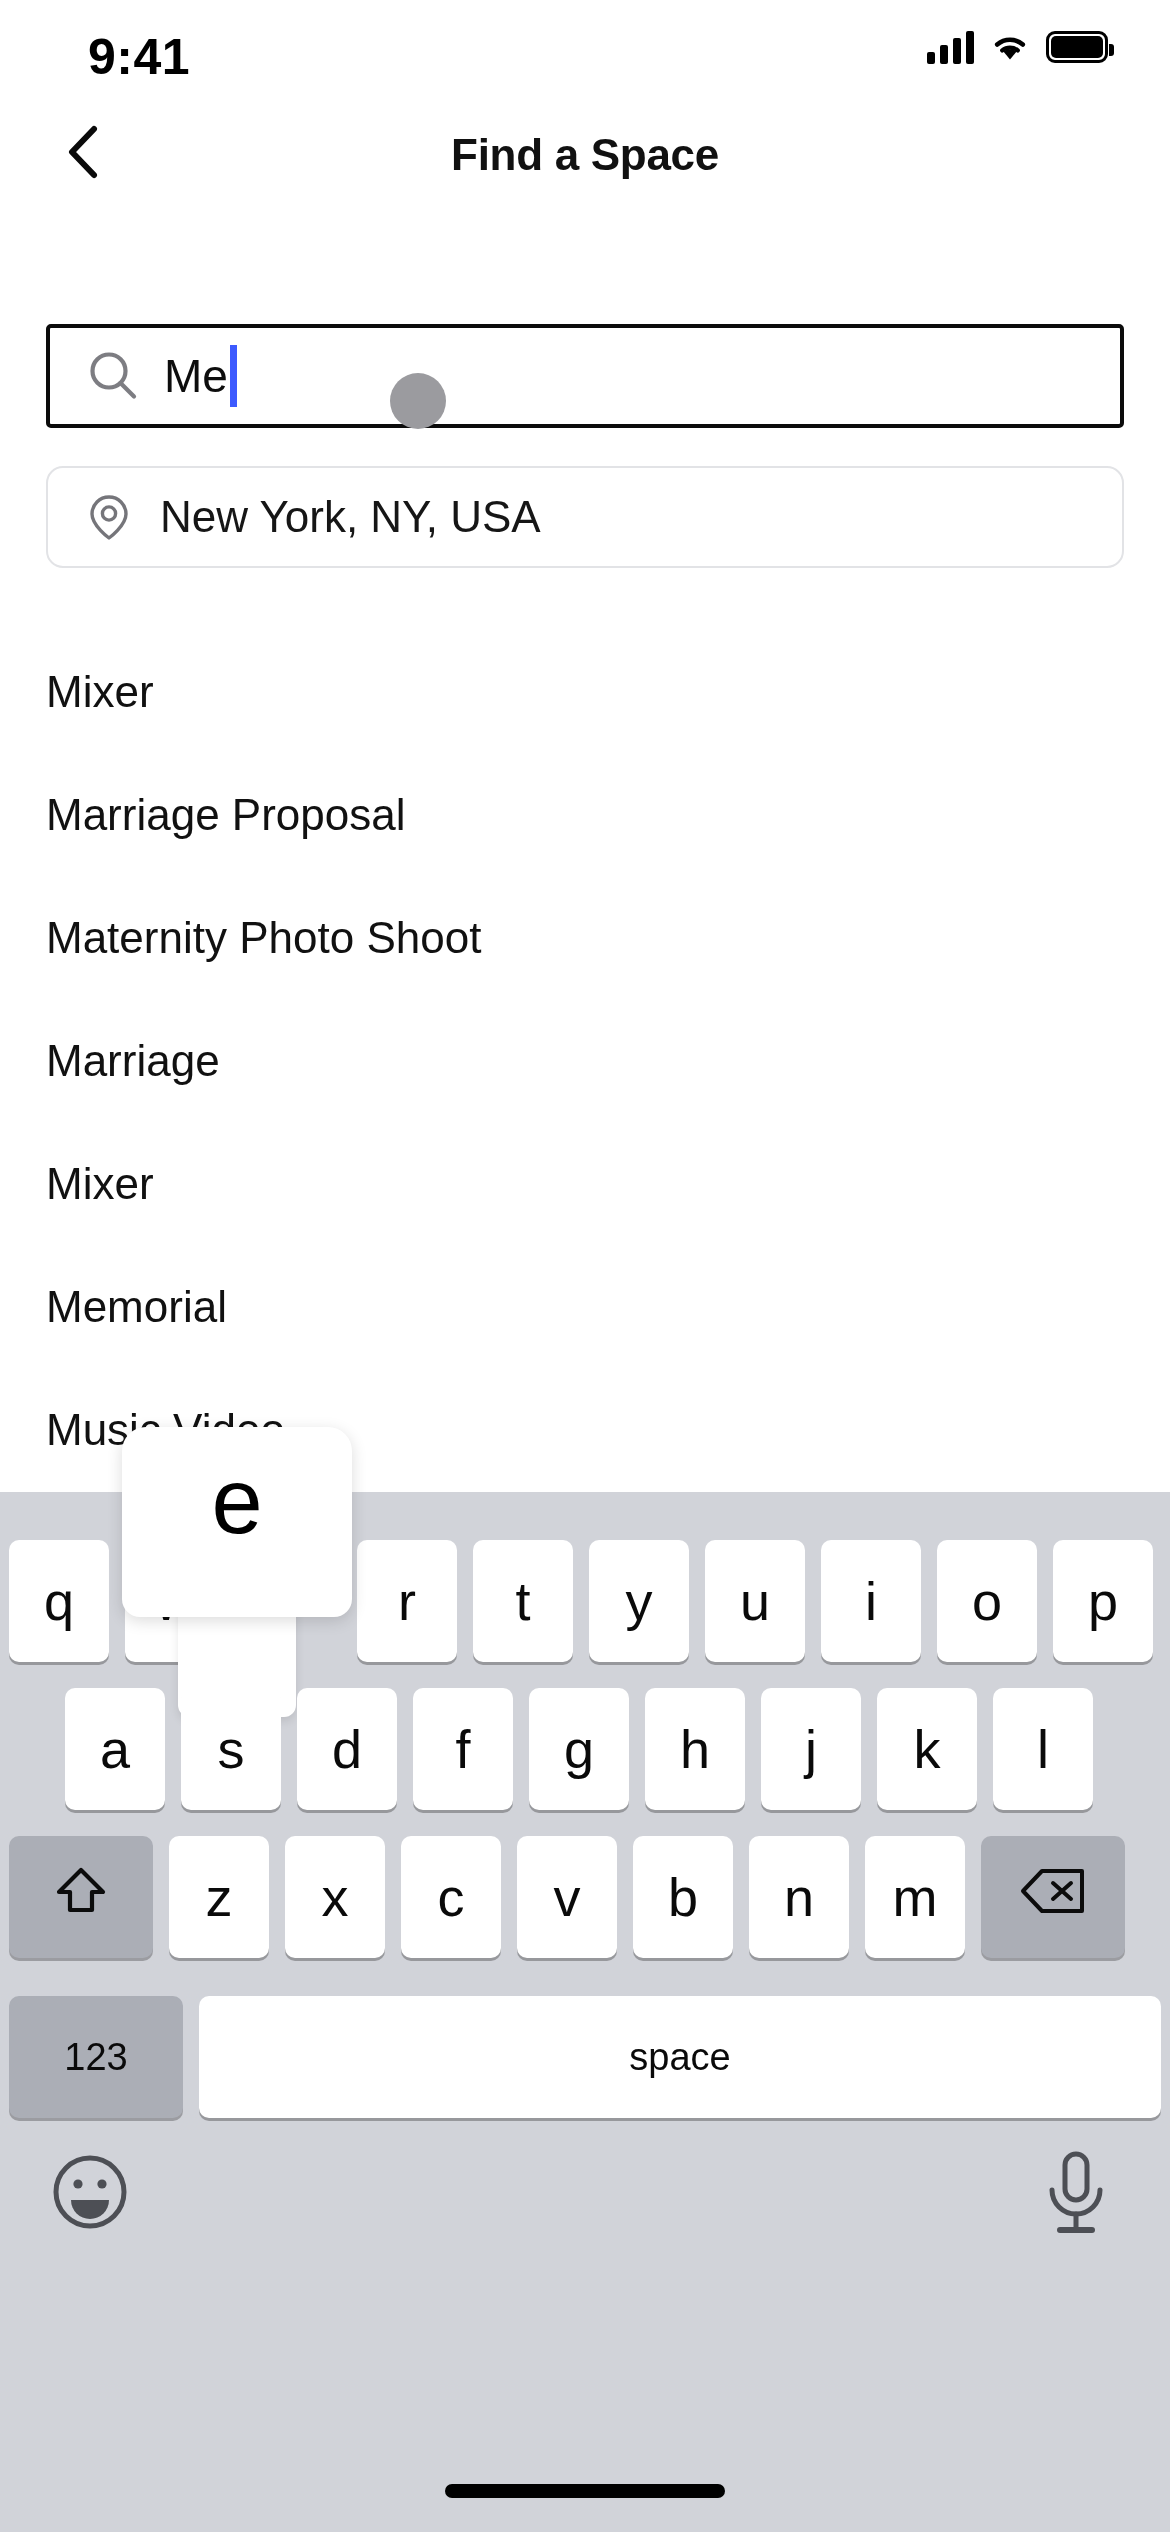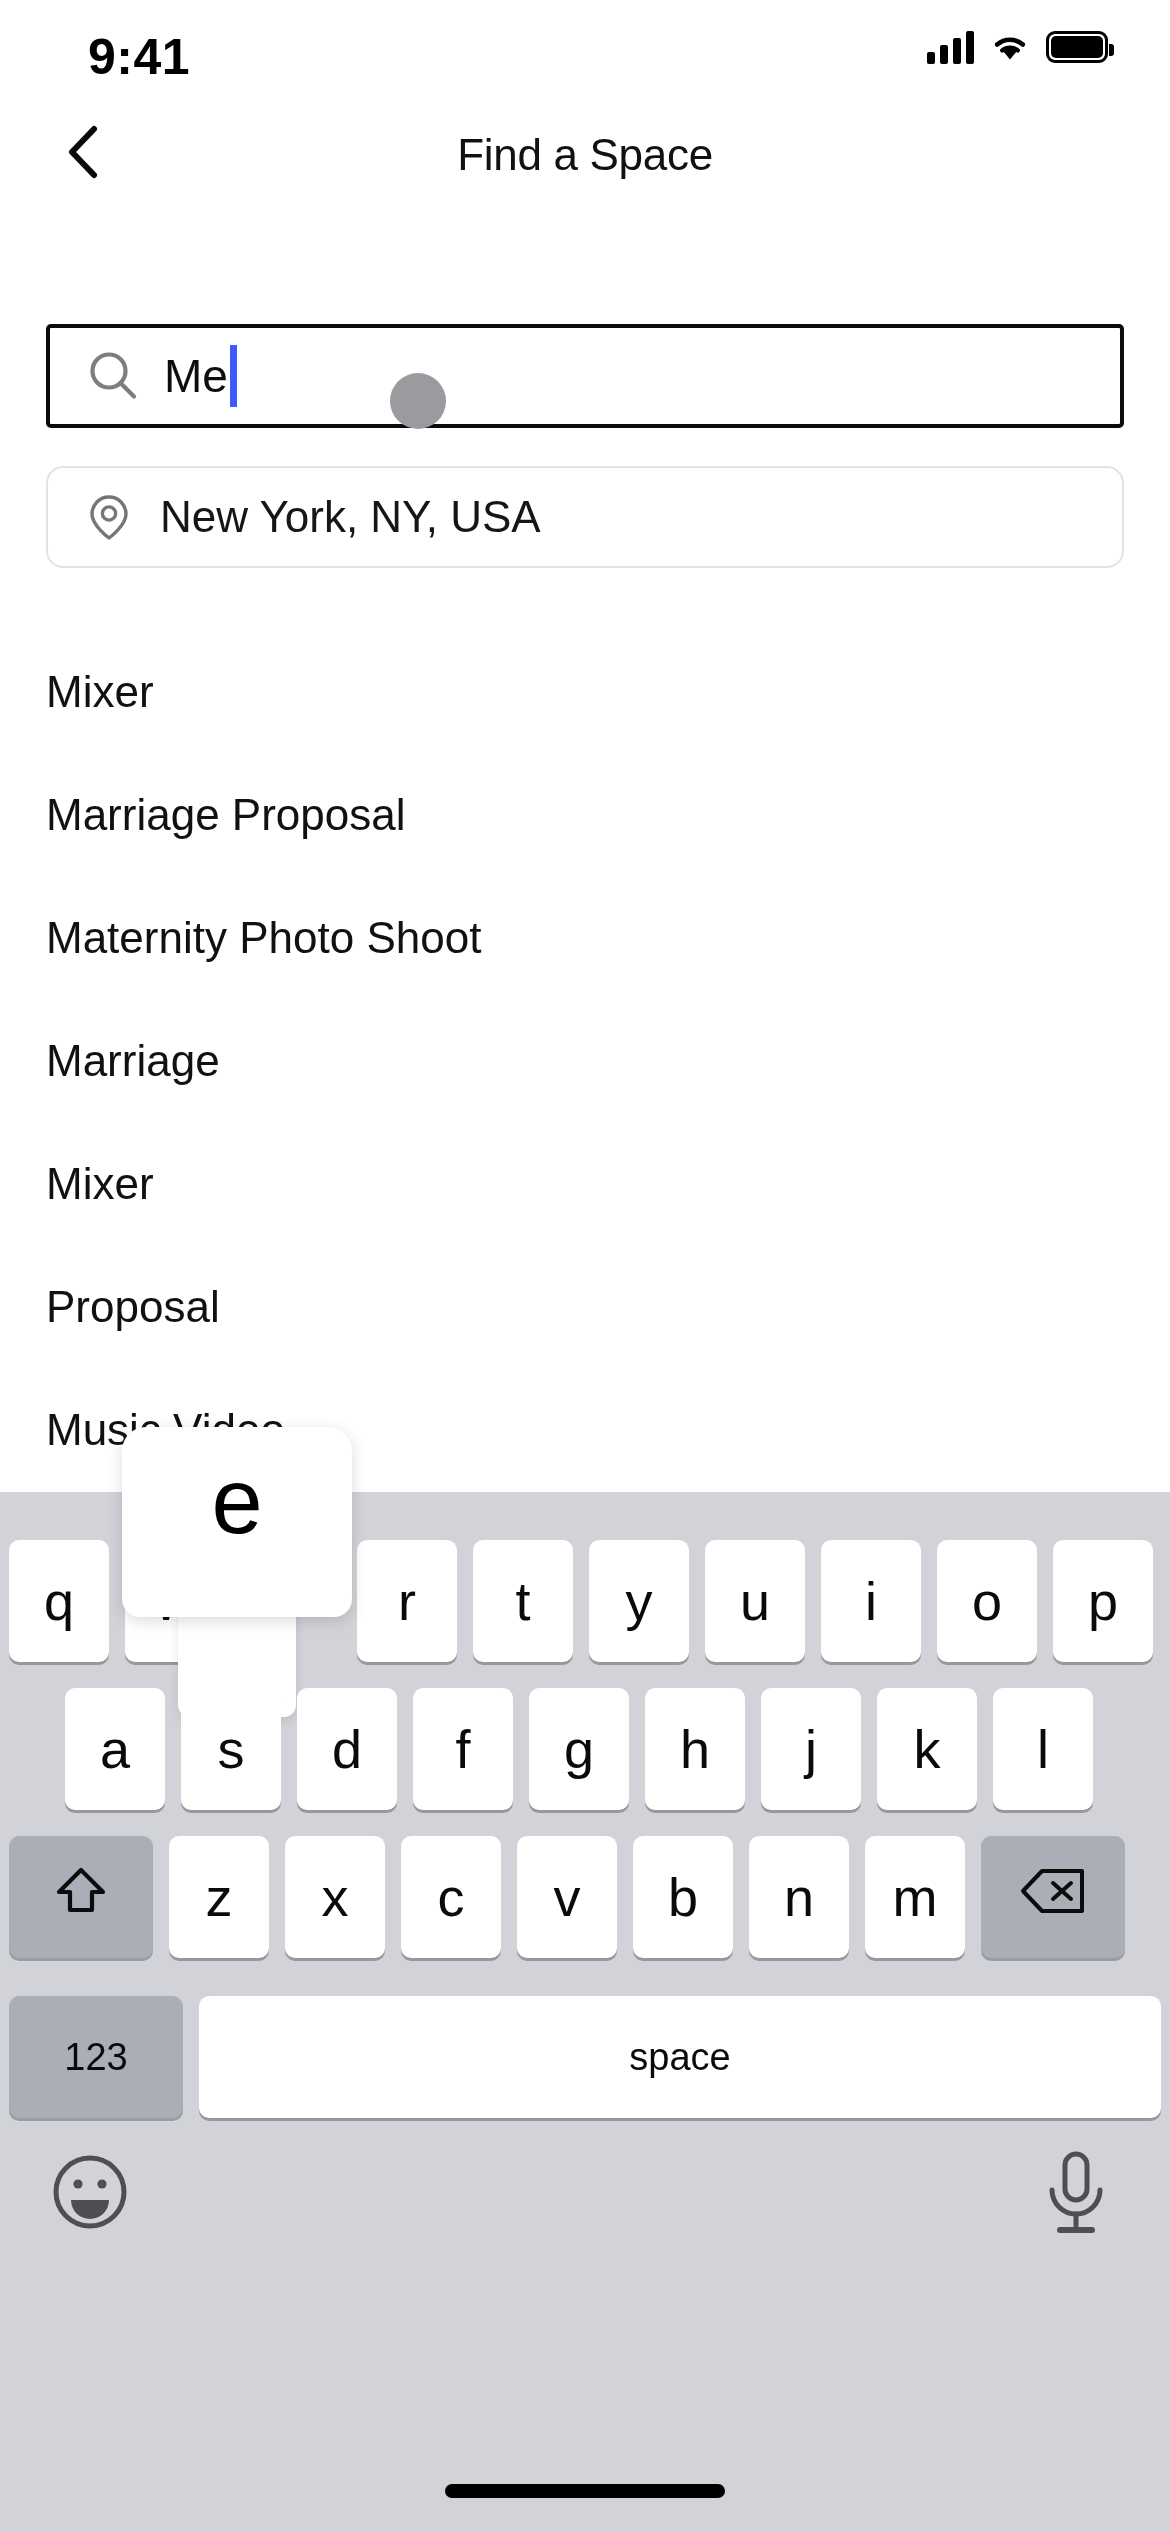--- a/index.html
+++ b/index.html
@@ -55,21 +55,21 @@
   }
   #back-button {
     position:absolute; left:48px; top:14px;
     width:72px; height:72px;
     display:flex; align-items:center; justify-content:center;
     cursor:pointer;
   }
   #nav-title {
     position:absolute; left:0; top:26px; width:1170px;
     text-align:center;
-    font-size:44px; font-weight:normal; color:#111;
+    font-size:44px; font-weight:bold; color:#111;
     letter-spacing:-0.3px;
   }
 
   
   #search-field {
     position:absolute; left:46px; top:324px;
     width:1078px; height:104px;
     border:4px solid #0b0b0b; border-radius:5px;
     background:#fff;
     display:flex; align-items:center;
@@ -274,21 +274,21 @@
     <div class="suggestion-item">
         <span>Maternity Photo Shoot</span>
       </div>
     <div class="suggestion-item">
         <span>Marriage</span>
       </div>
     <div class="suggestion-item">
         <span>Mixer</span>
       </div>
     <div class="suggestion-item">
-        <span>Proposal</span>
+        <span>Memorial</span>
       </div>
     <div class="suggestion-item">
         <span>Music Video</span>
       </div>
   </div>
 
   <div id="keyboard">
 
     <div class="kb-row" id="row1">
       <div class="key">q</div>

